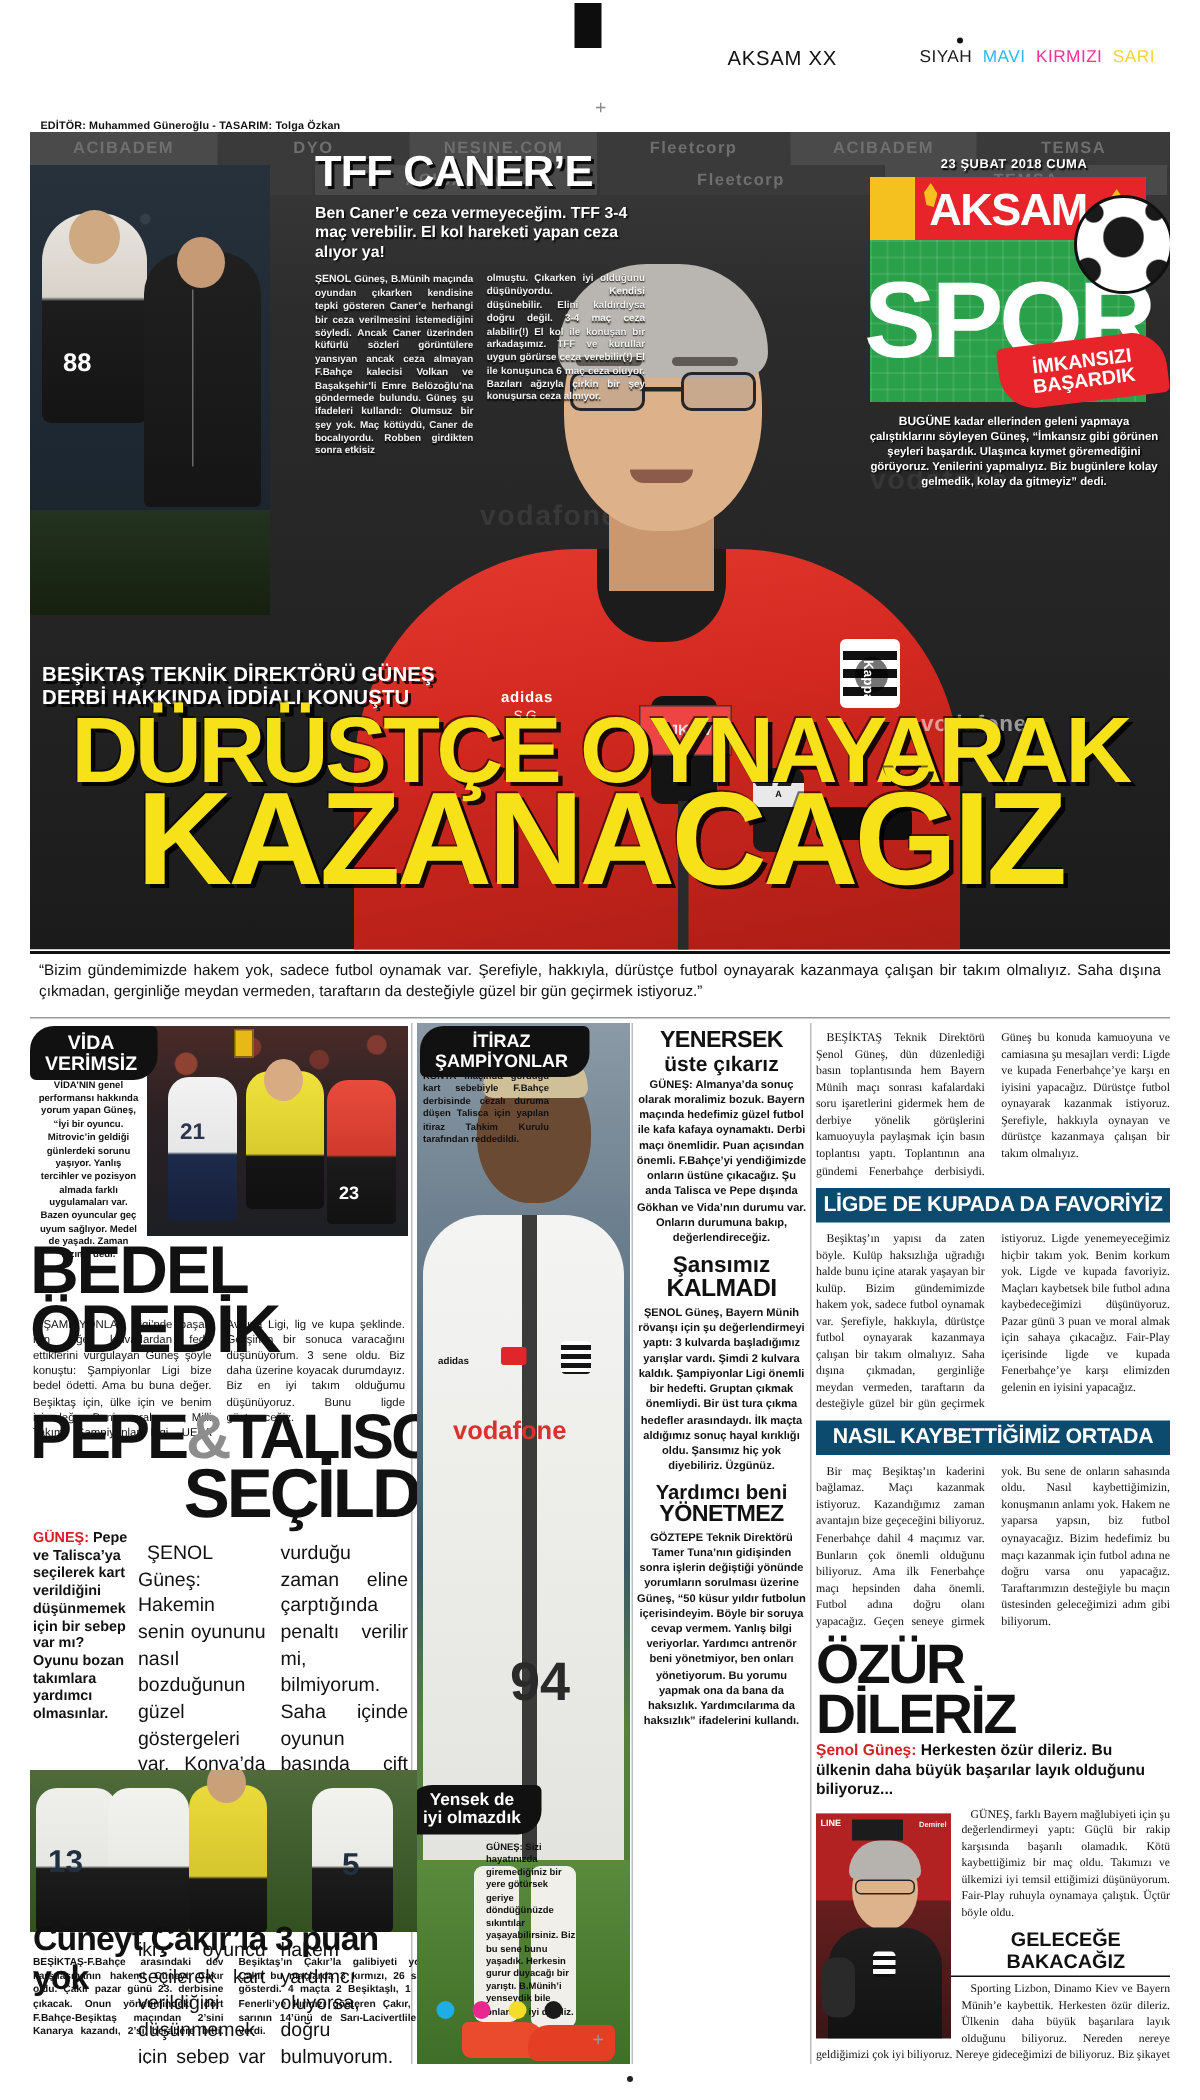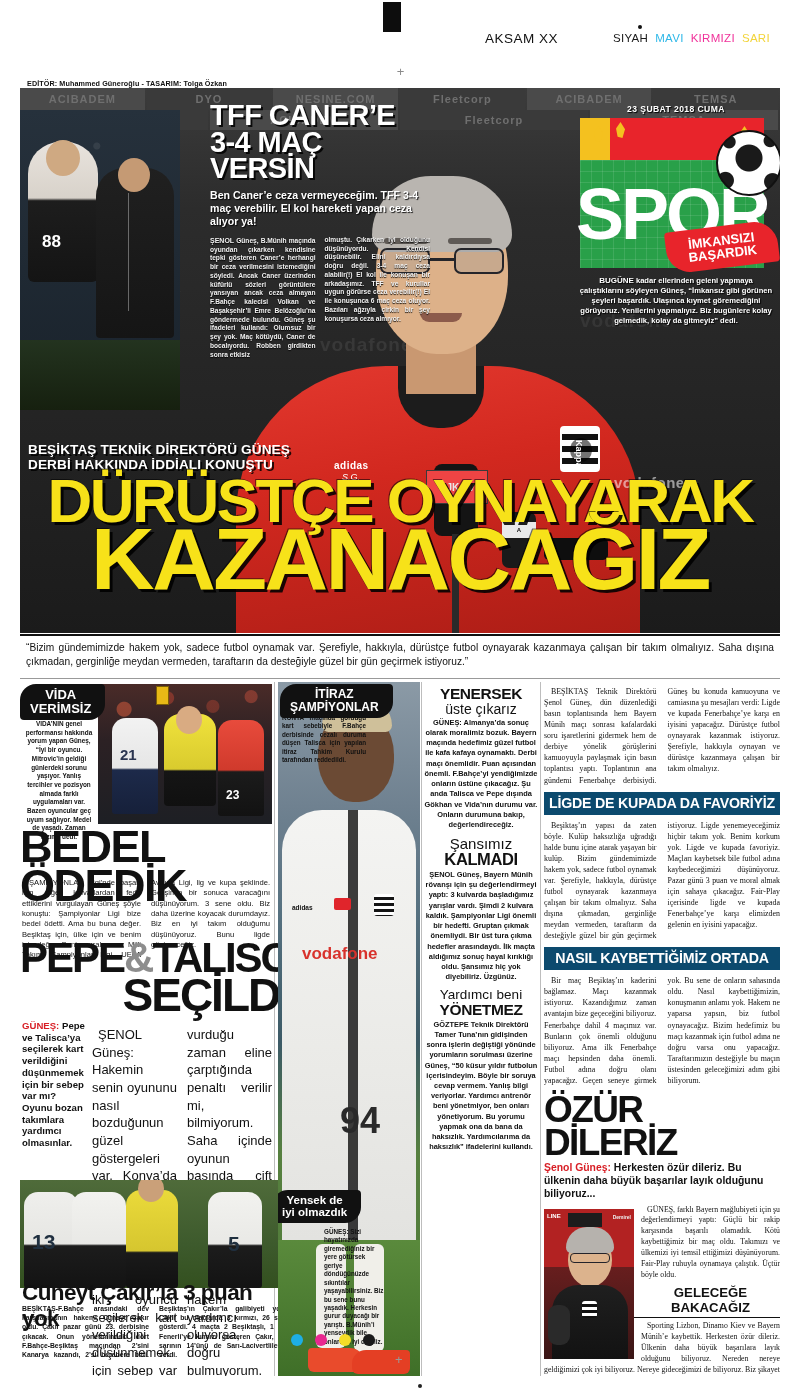--- a/index.html
+++ b/index.html
@@ -234,21 +234,21 @@
   .talisca-boot { position:absolute; left:30px; bottom:4px; width:56px; height:24px; background:#e94b2c; border-radius:4px 14px 6px 6px; }
   .talisca-boot2 { position:absolute; left:74px; bottom:2px; width:58px; height:24px; background:#e43f24; border-radius:14px 4px 6px 6px; }
   .itiraz-box { position:absolute; left:2px; top:2px; width:124px; z-index:4; }
   .itiraz-text { position:absolute; left:4px; top:32px; width:84px; font-size:6.3px; line-height:1.34; font-weight:bold; color:#111; text-align:justify; }
   .yensek-box { position:absolute; left:-6px; top:508px; width:140px; z-index:4; }
   .yensek-text { position:absolute; left:46px; top:546px; width:60px; font-size:6.3px; line-height:1.34; font-weight:bold; color:#111; }
 
   
   .colC { position:absolute; left:404px; top:0; width:114px; }
   .c-h1 { font-size:15.5px; font-weight:bold; color:#111; text-align:center; line-height:1.0; letter-spacing:-.4px; }
-  .c-h2 { font-size:14px; font-weight:normal; color:#111; text-align:center; line-height:1.02; }
+  .c-h2 { font-size:14px; font-weight:bold; color:#111; text-align:center; line-height:1.02; }
   .c-body { font-size:7.4px; line-height:1.38; font-weight:bold; color:#111; text-align:center; }
 
   
   .colD { position:absolute; left:524px; top:0; width:236px; }
   .serif2 { column-count:2; column-gap:11px; font-size:7.9px; line-height:1.40; color:#111;
             text-align:justify; text-indent:7px; font-family:"Liberation Serif", serif; }
   .barhead { background:#0c4a6e; color:#fff; font-weight:bold; font-size:14.2px; letter-spacing:-.2px;
              text-align:center; padding:3px 0 4px; }
   .ozur { font-size:37px; font-weight:bold; color:#111; letter-spacing:-1.6px; line-height:.9; }
   .ozur-sub { font-size:10.4px; line-height:1.22; font-weight:bold; color:#111; }
@@ -351,36 +351,36 @@
         <div class="mic-flag">BJK TV</div>
         <div class="mic-stick"></div>
         <div class="mic2"></div>
         <div class="mic2-label">A</div>
         <div class="mic3"></div>
         <div class="vodafone-wm">vodafone</div>
       </div>
 
       <div class="tff-block">
         <div class="tff-line">TFF CANER’E</div>
-        <div class="tff-line">3-4 MAÇ VERSİN</div>
         <div class="tff-sub">Ben Caner’e ceza vermeyeceğim. TFF 3-4 maç verebilir. El kol hareketi yapan ceza alıyor ya!</div>
         <div class="tff-cols">
           <div class="tff-col"><b class="lead">ŞENOL</b><span> Güneş, B.Münih maçında oyundan çıkarken kendisine tepki gösteren Caner’e herhangi bir ceza verilmesini istemediğini söyledi. Ancak Caner üzerinden küfürlü sözleri görüntülere yansıyan ancak ceza almayan F.Bahçe kalecisi Volkan ve Başakşehir’li Emre Belözoğlu’na göndermede bulundu. Güneş şu ifadeleri kullandı: Olumsuz bir şey yok. Maç kötüydü, Caner de bocalıyordu. Robben girdikten sonra etkisiz</span></div>
           <div class="tff-col">olmuştu. Çıkarken iyi olduğunu düşünüyordu. Kendisi düşünebilir. Elini kaldırdıysa doğru değil. 3-4 maç ceza alabilir(!) El kol ile konuşan bir arkadaşımız. TFF ve kurullar uygun görürse ceza verebilir(!) El ile konuşunca 6 maç ceza oluyor. Bazıları ağzıyla çirkin bir şey konuşursa ceza almıyor.</div>
         </div>
       </div>
       <div class="tff-divider"></div>
 
       <div class="logo-wrap">
         <div class="logo-date">23 ŞUBAT 2018 CUMA</div>
         <div class="logo-red"></div>
         <div class="logo-yellowL"></div>
         <div class="pl" style="left:22px; top:22px;"></div>
         <div class="pl" style="left:44px; top:18px;"></div>
         <div class="pl" style="left:168px; top:22px;"></div>
+        <div class="logo-aksam">AKSAM</div>
         <div class="logo-green"></div>
         <div class="logo-spor">SPOR</div>
         <div class="logo-ball"></div>
         <div class="logo-badge">
           <span>İMKANSIZI</span>
           <span>BAŞARDIK</span>
         </div>
         <div class="logo-blurb">
           <b>BUGÜNE</b><span> kadar ellerinden geleni yapmaya çalıştıklarını söyleyen Güneş, “İmkansız gibi görünen şeyleri başardık. Ulaşınca kıymet göremediğini görüyoruz. Yenilerini yapmalıyız. Biz bugünlere kolay gelmedik, kolay da gitmeyiz” dedi.</span>
         </div>

